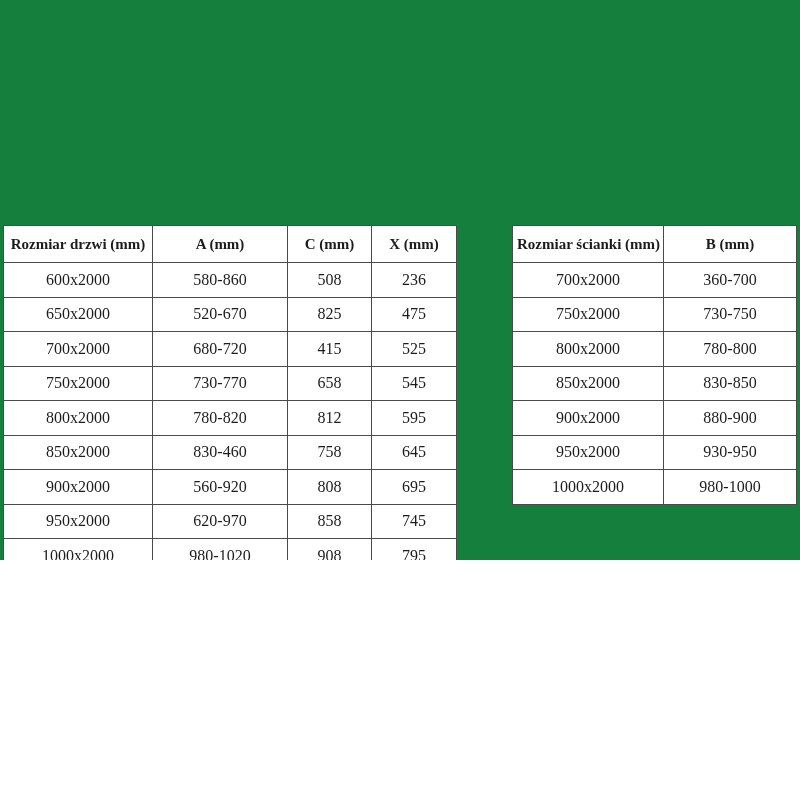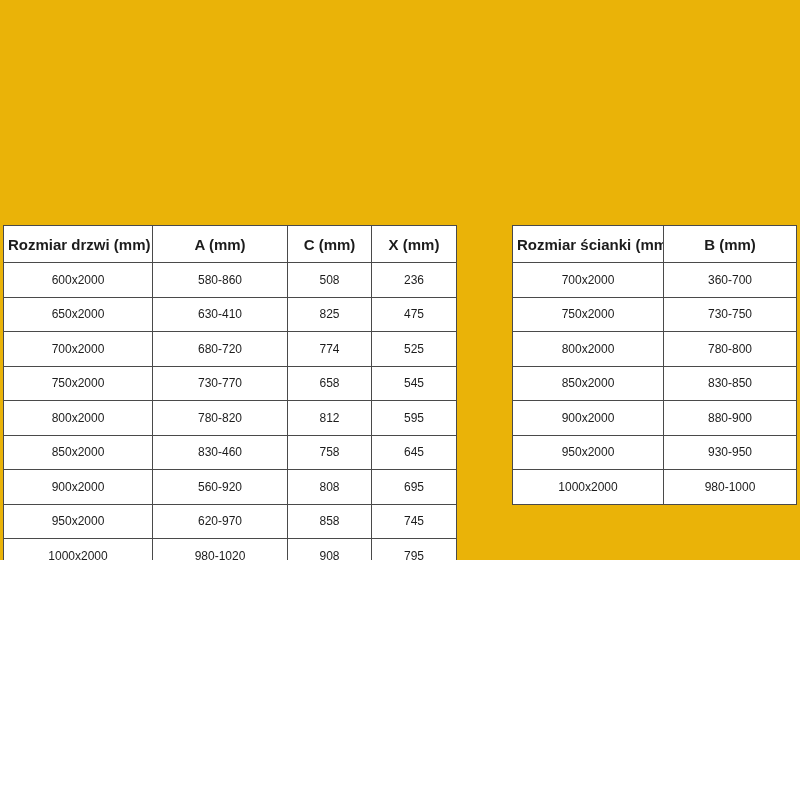--- a/index.html
+++ b/index.html
@@ -4,22 +4,22 @@
 <style>
   html, body {
     margin: 0;
     padding: 0;
     background: #ffffff;
   }
   .page {
     position: relative;
     width: 800px;
     height: 560px;
-    background: #eab308;
-    font-family: Liberation Sans, sans-serif;
+    background: #15803d;
+    font-family: Liberation Serif, serif;
     color: #1c1c1c;
   }
   table.spec {
     position: absolute;
     border-collapse: collapse;
     table-layout: fixed;
     background: #ffffff;
   }
   table.spec th, table.spec td {
     border: 1.5px solid #4a4a4a;
@@ -28,21 +28,21 @@
     padding: 0 4px;
     overflow: hidden;
     white-space: nowrap;
   }
   table.spec th {
     font-size: 15px;
     font-weight: bold;
     color: #1c1c1c;
   }
   table.spec td {
-    font-size: 12px;
+    font-size: 16px;
     font-weight: normal;
     color: #1c1c1c;
   }
   table.spec thead tr { height: 37px; }
   table.spec tbody tr { height: 34.5px; }
 
   #doors-table {
     left: 3px;
     top: 225px;
     width: 453px;
@@ -74,28 +74,28 @@
       </thead>
       <tbody>
         <tr>
           <td>600x2000</td>
           <td>580-860</td>
           <td>508</td>
           <td>236</td>
         </tr>
         <tr>
           <td>650x2000</td>
-          <td>630-410</td>
+          <td>520-670</td>
           <td>825</td>
           <td>475</td>
         </tr>
         <tr>
           <td>700x2000</td>
           <td>680-720</td>
-          <td>774</td>
+          <td>415</td>
           <td>525</td>
         </tr>
         <tr>
           <td>750x2000</td>
           <td>730-770</td>
           <td>658</td>
           <td>545</td>
         </tr>
         <tr>
           <td>800x2000</td>

